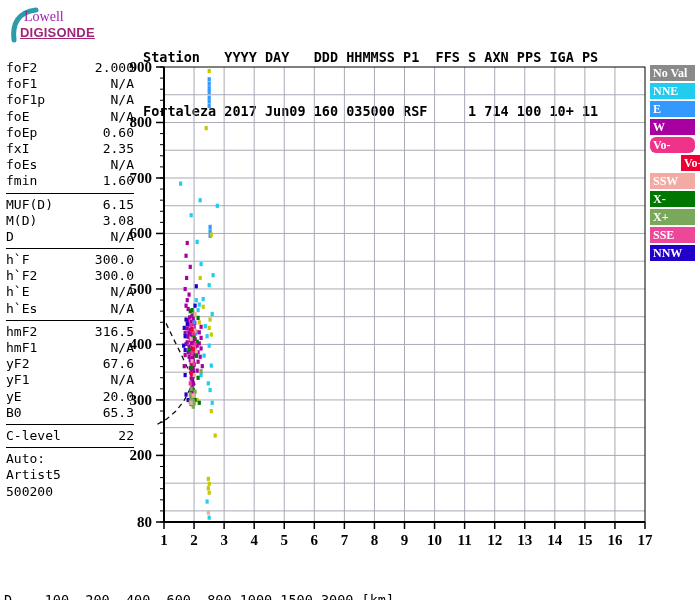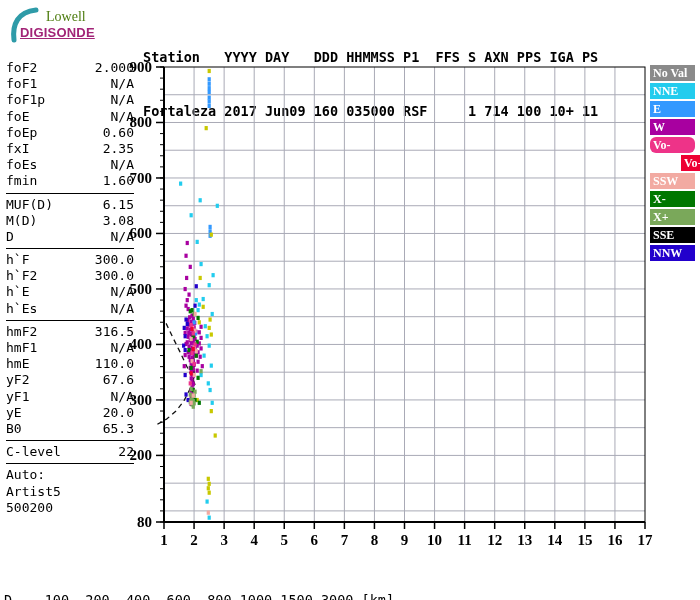--- a/index.html
+++ b/index.html
@@ -1,22 +1,22 @@
 <!DOCTYPE html>
 <html><head>
 <meta charset="utf-8">
 <style>
   html,body{margin:0;padding:0;background:#ffffff;}
   #stage{position:relative;width:700px;height:600px;background:#ffffff;overflow:hidden;
          font-family:"DejaVu Sans Mono",monospace;color:#000;}
   
   #logo{position:absolute;left:6px;top:6px;width:110px;height:42px;}
   #logo svg{position:absolute;left:0;top:0;}
-  .logo-top{position:absolute;left:40px;top:3px;font-family:"Liberation Serif",serif;
-            font-size:14px;color:#4d7c0f;}
+  .logo-top{position:absolute;left:18px;top:3px;font-family:"Liberation Serif",serif;
+            font-size:14px;color:#a21caf;}
   .logo-bottom{position:absolute;left:14px;top:19px;font-family:"Liberation Sans",sans-serif;
                font-weight:bold;font-size:13px;color:#a22477;letter-spacing:.2px;text-decoration:underline;}
   
   #header{position:absolute;left:143px;top:12px;font-weight:bold;font-size:13.5px;
           line-height:18px;white-space:pre;}
   
   #params{position:absolute;left:6px;top:60px;width:128px;font-size:13px;}
   .prow{display:flex;justify-content:space-between;height:16.2px;line-height:16.2px;white-space:pre;}
   .pdiv{border-top:1px solid #000;margin:3px 0 3px 0;height:0;}
   
@@ -63,21 +63,20 @@
       <div class="prow"><span>M(D)</span><span>3.08</span></div>
       <div class="prow"><span>D</span><span>N/A</span></div>
       <div class="pdiv"></div>
       <div class="prow"><span>h`F</span><span>300.0</span></div>
       <div class="prow"><span>h`F2</span><span>300.0</span></div>
       <div class="prow"><span>h`E</span><span>N/A</span></div>
       <div class="prow"><span>h`Es</span><span>N/A</span></div>
       <div class="pdiv"></div>
       <div class="prow"><span>hmF2</span><span>316.5</span></div>
       <div class="prow"><span>hmF1</span><span>N/A</span></div>
-      <div class="prow"><span>hmE</span><span>110.0</span></div>
       <div class="prow"><span>yF2</span><span>67.6</span></div>
       <div class="prow"><span>yF1</span><span>N/A</span></div>
       <div class="prow"><span>yE</span><span>20.0</span></div>
       <div class="prow"><span>B0</span><span>65.3</span></div>
       <div class="pdiv"></div>
       <div class="prow"><span>C-level</span><span>22</span></div>
       <div class="pdiv"></div>
       <div class="prow">Auto:</div>
       <div class="prow">Artist5</div>
       <div class="prow">500200</div>
@@ -407,21 +406,21 @@
   <div id="legend">
       <div class="lg-item" style="background: rgb(138, 138, 138);">No Val</div>
       <div class="lg-item" style="background: rgb(34, 204, 238);">NNE</div>
       <div class="lg-item" style="background: rgb(51, 153, 255);">E</div>
       <div class="lg-item" style="background: rgb(168, 0, 160);">W</div>
       <div class="lg-item" style="background: rgb(238, 51, 136); border-radius: 6px;">Vo-</div>
       <div class="lg-item" style="background: rgb(238, 0, 51); margin-left: 31px;">Vo+</div>
       <div class="lg-item" style="background: rgb(242, 170, 162);">SSW</div>
       <div class="lg-item" style="background: rgb(0, 119, 0);">X-</div>
       <div class="lg-item" style="background: rgb(122, 168, 90);">X+</div>
-      <div class="lg-item" style="background: #000000;">SSE</div>
+      <div class="lg-item" style="background: #ec4899;">SSE</div>
       <div class="lg-item" style="background: rgb(34, 0, 204);">NNW</div>
     </div>
 
   <div id="footer">
     <div class="f-dmuf">D    100  200  400  600  800 1000 1500 3000 [km]</div>
     
     
   </div>
 
 </div>

